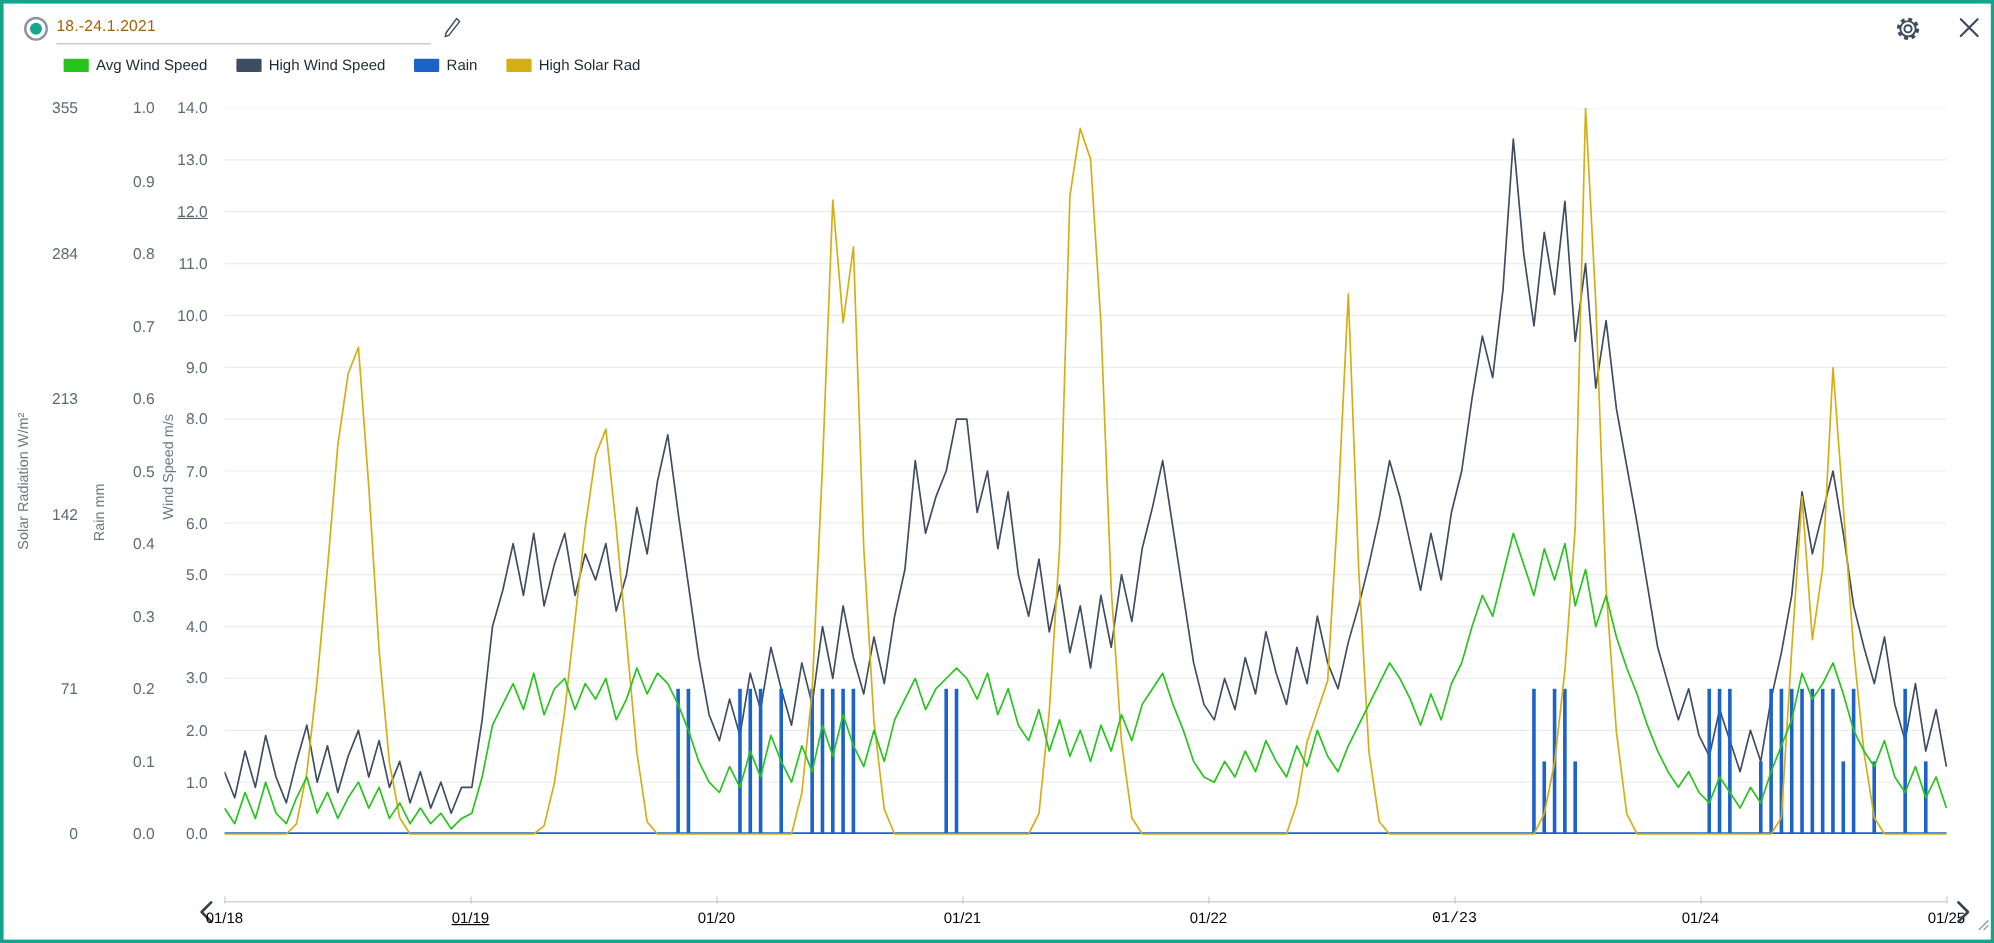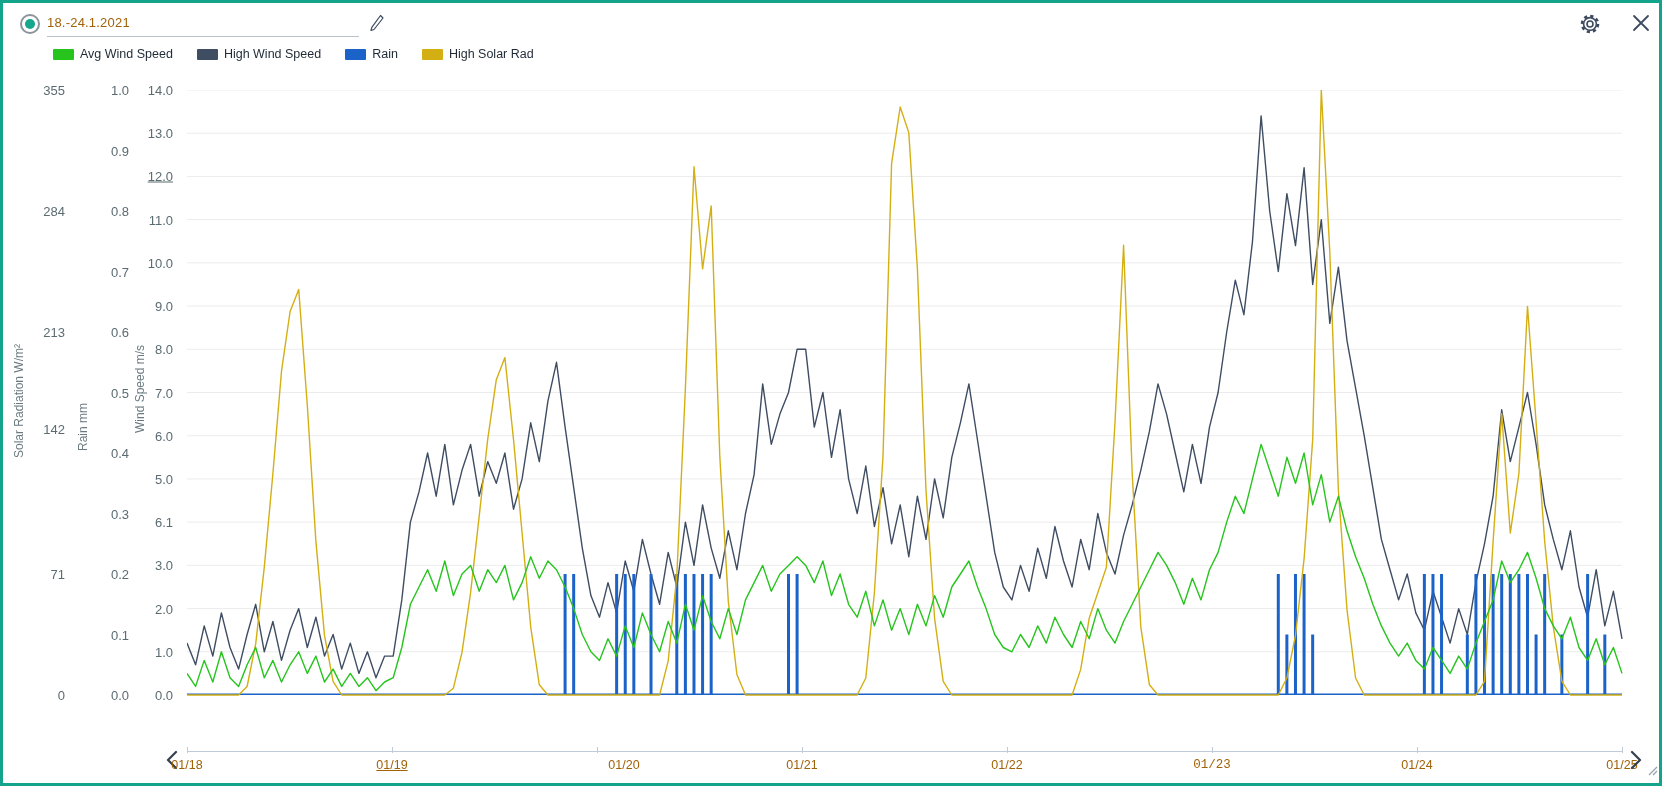--- a/index.html
+++ b/index.html
@@ -22,21 +22,21 @@
   .legend-swatch{width:21px;height:11px;border-radius:1px;}
   .legend-label{font-size:12.5px;color:#1f2a36;}
   
   .tick-label{position:absolute;width:44px;text-align:right;font-size:13px;color:#5b6b72;transform:translateY(-50%);}
   .axis-title{position:absolute;font-size:12px;color:#6a7a80;white-space:nowrap;transform:translate(-50%,-50%) rotate(-90deg);}
   
   #plot{position:absolute;left:184px;top:87px;}
   
   #nav-line{position:absolute;left:184px;top:748px;width:1435px;height:1px;background:#bfcbd8;}
   .nav-tick{position:absolute;top:744px;width:1px;height:6px;background:#bfcbd8;}
-  .day-label{position:absolute;top:755px;width:60px;text-align:center;font-size:12.5px;color:#a16207;transform:translateX(-50%);}
+  .day-label{position:absolute;top:755px;width:60px;text-align:center;font-size:12.5px;color:#000000;transform:translateX(-50%);}
   #nav-prev{position:absolute;left:162px;top:747px;cursor:pointer;}
   #nav-next{position:absolute;left:1626px;top:747px;cursor:pointer;}
   #resize-handle{position:absolute;left:1642px;top:760px;cursor:nwse-resize;}
 </style>
 </head>
 <body>
 
 <span id="marker-icon">
   <svg width="22" height="22" viewBox="0 0 22 22">
     <circle cx="11" cy="11" r="9" fill="none" stroke="#8b949c" stroke-width="2"></circle>
@@ -113,21 +113,21 @@
     <span class="tick-label" style="left: 126px; top: 87px;">14.0</span>
     <span class="tick-label" style="left: 126px; top: 130.214px;">13.0</span>
     <span class="tick-label" style="left: 126px; top: 173.429px; text-decoration: underline;">12.0</span>
     <span class="tick-label" style="left: 126px; top: 216.643px;">11.0</span>
     <span class="tick-label" style="left: 126px; top: 259.857px;">10.0</span>
     <span class="tick-label" style="left: 126px; top: 303.071px;">9.0</span>
     <span class="tick-label" style="left: 126px; top: 346.286px;">8.0</span>
     <span class="tick-label" style="left: 126px; top: 389.5px;">7.0</span>
     <span class="tick-label" style="left: 126px; top: 432.714px;">6.0</span>
     <span class="tick-label" style="left: 126px; top: 475.929px;">5.0</span>
-    <span class="tick-label" style="left: 126px; top: 519.143px;">6.1</span>
+    <span class="tick-label" style="left: 126px; top: 519.143px;">4.0</span>
     <span class="tick-label" style="left: 126px; top: 562.357px;">3.0</span>
     <span class="tick-label" style="left: 126px; top: 605.571px;">2.0</span>
     <span class="tick-label" style="left: 126px; top: 648.786px;">1.0</span>
     <span class="tick-label" style="left: 126px; top: 692px;">0.0</span>
   </div>
 
 <svg id="plot" width="1437" height="608">
     <line x1="0" x2="1435" y1="561.7857142857143" y2="561.7857142857143" stroke="#ececec" stroke-width="1"></line>
     <line x1="0" x2="1435" y1="518.5714285714286" y2="518.5714285714286" stroke="#ececec" stroke-width="1"></line>
     <line x1="0" x2="1435" y1="475.3571428571429" y2="475.3571428571429" stroke="#ececec" stroke-width="1"></line>
@@ -187,21 +187,21 @@
       <path d="M11 2 L3 10 L11 18" fill="none" stroke="#33414f" stroke-width="2.2" stroke-linecap="round" stroke-linejoin="round"></path>
     </svg>
 </span>
 <div id="nav-line"></div>
 <div id="xlabels">
     <span class="nav-tick" style="left: 184px;"></span>
     <span class="day-label" style="left: 184px;">01/18</span>
     <span class="nav-tick" style="left: 389px;"></span>
     <span class="day-label" style="left: 389px; text-decoration: underline;">01/19</span>
     <span class="nav-tick" style="left: 594px;"></span>
-    <span class="day-label" style="left: 621px;">01/20</span>
+    <span class="day-label" style="left: 594px;">01/20</span>
     <span class="nav-tick" style="left: 799px;"></span>
     <span class="day-label" style="left: 799px;">01/21</span>
     <span class="nav-tick" style="left: 1004px;"></span>
     <span class="day-label" style="left: 1004px;">01/22</span>
     <span class="nav-tick" style="left: 1209px;"></span>
     <span class="day-label" style="left: 1209px; font-family: Liberation Mono, monospace;">01/23</span>
     <span class="nav-tick" style="left: 1414px;"></span>
     <span class="day-label" style="left: 1414px;">01/24</span>
     <span class="nav-tick" style="left: 1619px;"></span>
     <span class="day-label" style="left: 1619px;">01/25</span>

